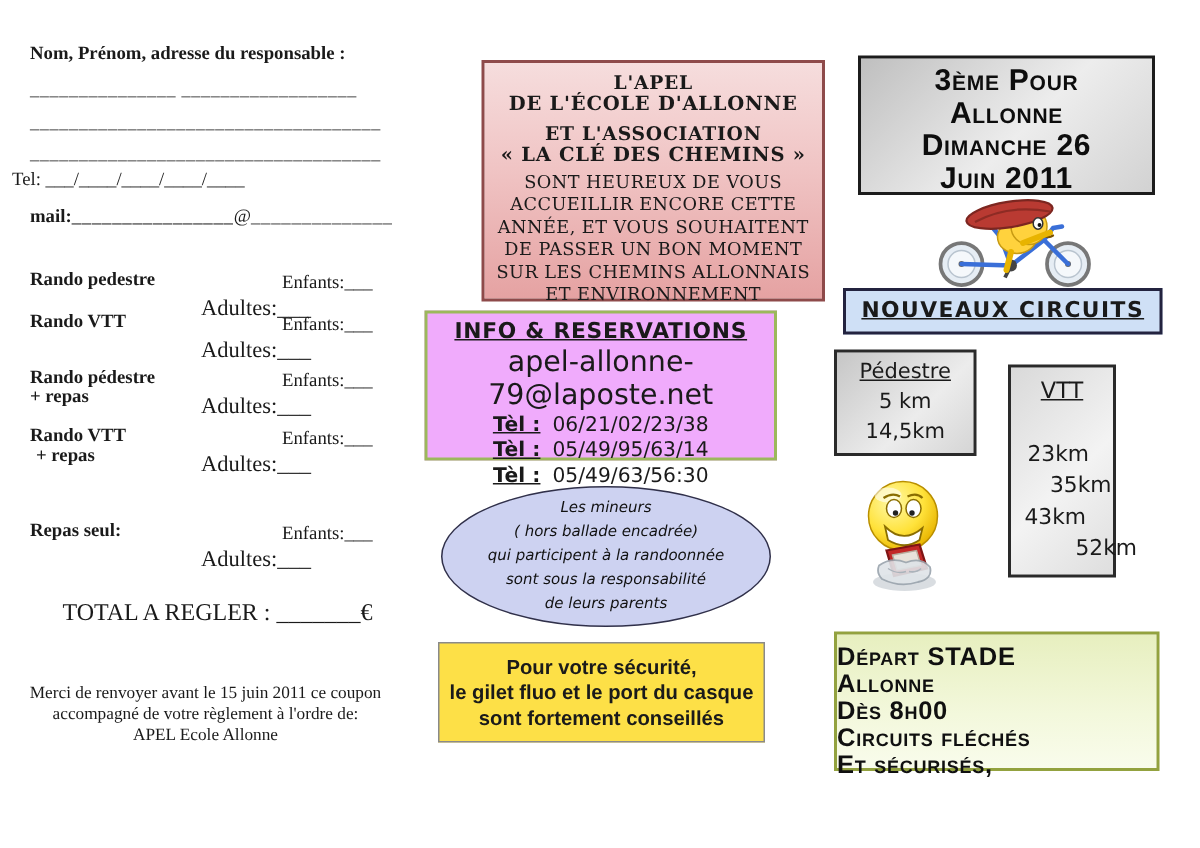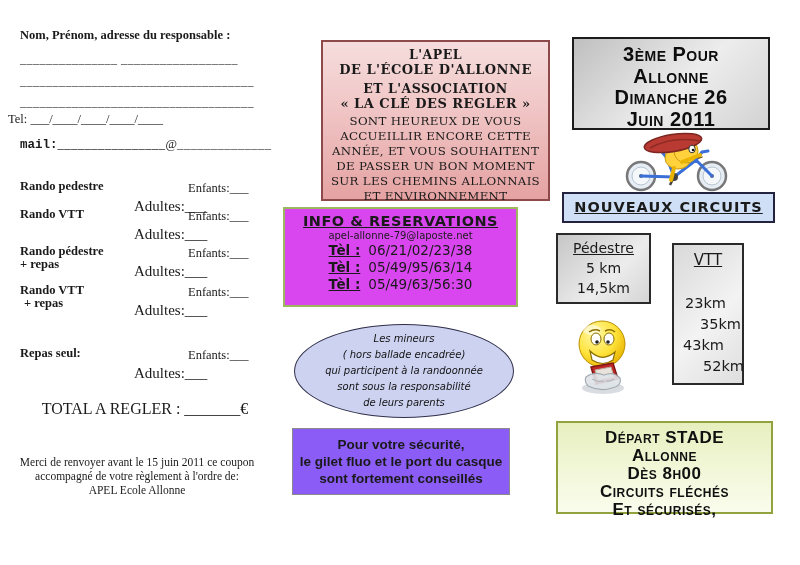--- a/index.html
+++ b/index.html
@@ -5,52 +5,52 @@
   html,body{margin:0;padding:0;background:#ffffff;}
   .page{position:relative;width:800px;height:565px;background:#ffffff;overflow:hidden;
         font-family:"Liberation Serif", serif;color:#1a1a1a;}
   .abs{position:absolute;}
 
   
   .form-title{left:20px;top:28px;font-size:12.5px;font-weight:bold;}
   .addr{left:20px;width:240px;font-size:12px;color:#333;letter-spacing:0.5px;white-space:nowrap;}
   .tel{left:8px;top:112px;font-size:12.5px;}
   .mailrow{left:20px;top:137px;font-size:12.5px;}
-  .mailrow b{font-weight:bold;font-family:Liberation Mono, monospace;}
+  .mailrow b{font-weight:bold;}
   .cat-label{left:20px;width:102px;font-weight:bold;font-size:12.5px;line-height:13px;}
   .cat-adults{left:134px;font-size:15px;margin-top:17px;}
   .cat-children{left:188px;font-size:12.5px;}
   .total{left:30px;top:400px;width:230px;text-align:center;font-size:16px;}
   .note{left:8px;top:456px;width:258px;text-align:center;font-size:11.5px;line-height:1.2;}
 
   
   .intro-box{left:283px;top:40px;width:229px;height:161px;
     background:linear-gradient(to bottom,#f6dddd 0%,#f0c4c4 45%,#e5a2a2 100%);
     border:2px solid #8e4a4a;box-sizing:border-box;text-align:center;
     font-family:"DejaVu Serif", serif;font-variant:small-caps;padding-top:5px;margin-left:38px;}
   .intro-l1{font-size:12.5px;font-weight:bold;letter-spacing:0.5px;}
   .intro-l2{font-size:13px;font-weight:bold;letter-spacing:0.5px;}
   .intro-l3{font-size:12.5px;font-weight:bold;margin-top:4px;letter-spacing:0.5px;}
   .intro-l4{font-size:13px;font-weight:bold;letter-spacing:0.5px;}
   .intro-body{font-size:11.8px;line-height:15px;margin-top:3px;padding:0 4px;letter-spacing:0.3px;}
 
   .info-box{left:283px;top:207px;width:235px;height:100px;
-    background:#d946ef;border:2px solid #9cb85c;box-sizing:border-box;text-align:center;
+    background:#f0abfc;border:2px solid #9cb85c;box-sizing:border-box;text-align:center;
     font-family:"DejaVu Sans", sans-serif;padding-top:4px;}
   .info-title{font-size:14.5px;font-weight:bold;text-decoration:underline;letter-spacing:0.5px;}
-  .info-email{font-size:10px;margin-top:1px;}
+  .info-email{font-size:19px;margin-top:1px;}
   .info-tel{font-size:13.5px;margin-top:1px;}
   .info-tel b{font-weight:bold;text-decoration:underline;margin-right:8px;}
 
   .ellipse{left:294px;top:324px;width:220px;height:94px;border-radius:50%;
     background:#cdd2f1;border:1.5px solid #30304a;box-sizing:border-box;
     display:flex;flex-direction:column;justify-content:center;text-align:center;
     font-family:"DejaVu Sans", sans-serif;font-style:italic;font-size:10px;line-height:16px;color:#111;}
 
-  .safety-box{left:292px;top:428px;width:218px;height:67px;background:#8b5cf6;
+  .safety-box{left:292px;top:428px;width:218px;height:67px;background:#fde047;
     border:1px solid #8a8a8a;box-sizing:border-box;text-align:center;
     font-family:"Liberation Sans", sans-serif;font-weight:bold;font-size:13.5px;line-height:17px;
     padding-top:7px;}
 
   
   .title-box{left:572px;top:37px;width:198px;height:93px;
     background:linear-gradient(135deg,#bfbfbf 0%,#ededed 55%,#d2d2d2 100%);
     border:2px solid #1c1c1c;box-sizing:border-box;text-align:center;
     font-family:"Liberation Sans", sans-serif;font-weight:800;font-variant:small-caps;
     font-size:20px;line-height:21.5px;letter-spacing:0.5px;padding-top:5px;color:#0d0d0d;}
@@ -69,25 +69,25 @@
 
   .vtt-box{left:672px;top:243px;width:72px;height:142px;
     background:linear-gradient(135deg,#d9d9d9 0%,#f3f3f3 55%,#dedede 100%);
     border:2px solid #2a2a2a;box-sizing:border-box;
     font-family:"DejaVu Sans", sans-serif;font-size:14.5px;}
   .vtt-box .t{text-align:center;text-decoration:underline;margin-top:6px;font-size:15px;}
   .vtt-d{line-height:21px;}
   .d1{padding-left:11px;margin-top:24px;}
   .d2{padding-left:26px;}
   .d3{padding-left:9px;}
-  .d4{padding-left:29px;}
+  .d4{padding-left:43px;}
 
   .start-box{left:556px;top:421px;width:217px;height:93px;
     background:linear-gradient(to bottom,#e7efbf 0%,#f3f8dc 60%,#f9fcec 100%);
-    border:2px solid #93a23f;box-sizing:border-box;text-align:center;
+    border:2px solid #93a23f;box-sizing:border-box;
     font-family:"Liberation Sans", sans-serif;font-weight:800;font-variant:small-caps;
     font-size:17px;line-height:18px;padding-top:6px;color:#101010;letter-spacing:0.5px;}
 </style>
 </head>
 <body>
 
 <div class="page">
 
   <div class="abs form-title">Nom, Prénom, adresse du responsable :</div>
   <div class="abs addr" style="top:52px">_______________  __________________</div>
@@ -127,21 +127,21 @@
   <div class="abs note">
     <div>Merci de renvoyer avant le 15 juin 2011 ce coupon</div>
     <div>accompagné de votre règlement à l'ordre de:</div>
     <div>APEL  Ecole Allonne</div>
   </div>
 
   <div class="abs intro-box">
     <div class="intro-l1">L'APEL</div>
     <div class="intro-l2">DE L'ÉCOLE D'ALLONNE</div>
     <div class="intro-l3">ET L'ASSOCIATION</div>
-    <div class="intro-l4">« LA CLÉ DES REGLER »</div>
+    <div class="intro-l4">« LA CLÉ DES CHEMINS »</div>
     <div class="intro-body">SONT HEUREUX DE VOUS ACCUEILLIR ENCORE CETTE ANNÉE, ET VOUS SOUHAITENT DE PASSER UN BON MOMENT SUR LES CHEMINS ALLONNAIS ET ENVIRONNEMENT</div>
   </div>
 
   <div class="abs info-box">
     <div class="info-title">INFO &amp; RESERVATIONS</div>
     <div class="info-email">apel-allonne-79@laposte.net</div>
     <div class="info-tel"><b>Tèl :</b><span>06/21/02/23/38</span></div>
     <div class="info-tel"><b>Tèl :</b><span>05/49/95/63/14</span></div>
     <div class="info-tel"><b>Tèl :</b><span>05/49/63/56:30</span></div>
   </div>

